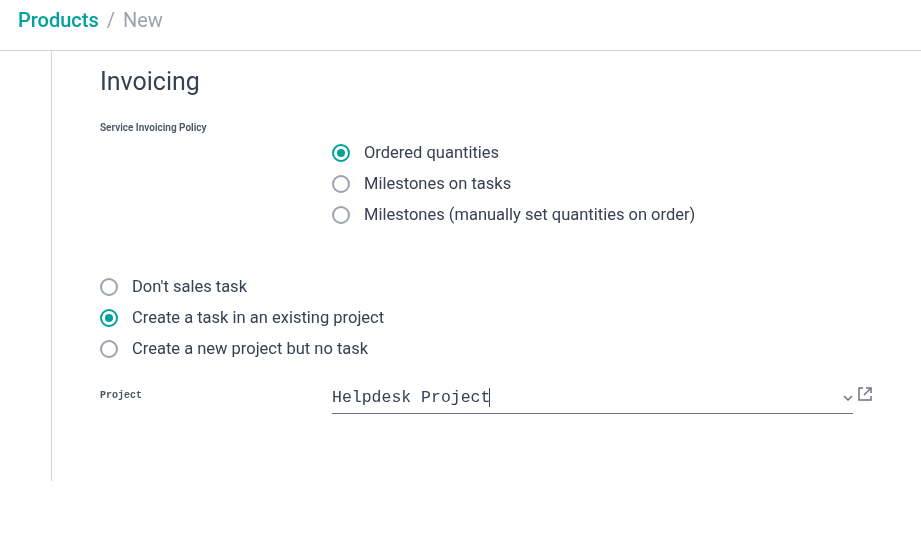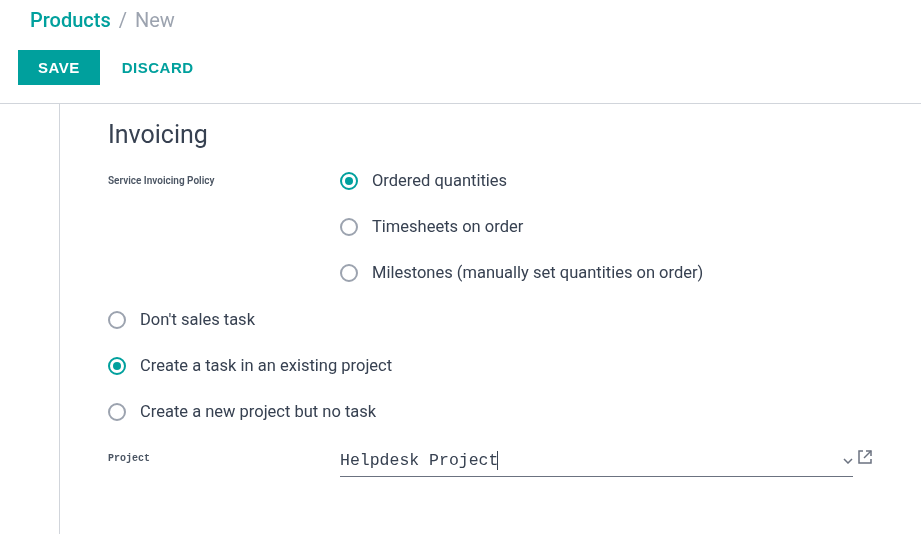--- a/index.html
+++ b/index.html
@@ -21,21 +21,20 @@
       font-size: 20px;
       color: #374151;
       margin-bottom: 18px;
       display: flex;
       align-items: center;
       gap: 8px;
     }
     .breadcrumb-link {
       color: #00a09d;
       font-weight: 500;
-      margin-left: 12px;
     }
     .breadcrumb-sep {
       color: #9ca3af;
     }
     .breadcrumb-current {
       color: #9ca3af;
       font-weight: 400;
     }
     .action-bar {
       display: flex;
@@ -60,21 +59,20 @@
       font-size: 15px;
       font-weight: 600;
       letter-spacing: 0.5px;
       cursor: pointer;
     }
     .divider {
       border-top: 1px solid #d1d5db;
     }
     .content-wrapper {
       display: flex;
-      padding-left: 8px;
     }
     .left-border {
       width: 52px;
       min-height: 430px;
       border-right: 1px solid #d1d5db;
       flex-shrink: 0;
     }
     .content {
       padding: 16px 48px 20px 48px;
       flex: 1;
@@ -101,21 +99,22 @@
       color: #4b5563;
       line-height: 1.5;
       padding-top: 2px;
     }
     .form-value {
       flex: 1;
     }
     .radio-group {
       display: flex;
       flex-direction: column;
-      gap: 27px;
+      gap: 12px;
+      margin-top: 25px;
     }
     .radio-option {
       display: flex;
       align-items: center;
       gap: 14px;
       cursor: pointer;
     }
     .radio-circle {
       width: 18px;
       height: 18px;
@@ -181,24 +180,20 @@
   </style>
 </head>
 <body>
 
 <div class="header">
   <div class="breadcrumb">
     <span class="breadcrumb-link">Products</span>
     <span class="breadcrumb-sep">/</span>
     <span class="breadcrumb-current">New</span>
   </div>
-  <div class="action-bar">
-    <button class="btn-save">SAVE</button>
-    <button class="btn-discard">DISCARD</button>
-  </div>
 </div>
 
 <div class="divider"></div>
 
 <div class="content-wrapper">
   <div class="left-border"></div>
   <div class="content">
     <h2 class="section-title">Invoicing</h2>
 
     <div class="form-row">
@@ -206,21 +201,21 @@
       <div class="form-value">
         <div class="radio-group">
           <div class="radio-option">
             <span class="radio-circle checked">
                 <span class="radio-dot"></span>
               </span>
             <span class="radio-label">Ordered quantities</span>
           </div>
           <div class="radio-option">
             <span class="radio-circle"></span>
-            <span class="radio-label">Timesheets on order</span>
+            <span class="radio-label">Milestones on tasks</span>
           </div>
           <div class="radio-option">
             <span class="radio-circle"></span>
             <span class="radio-label">Milestones (manually set quantities on order)</span>
           </div>
         </div>
       </div>
     </div>
 
     <div class="form-row">

